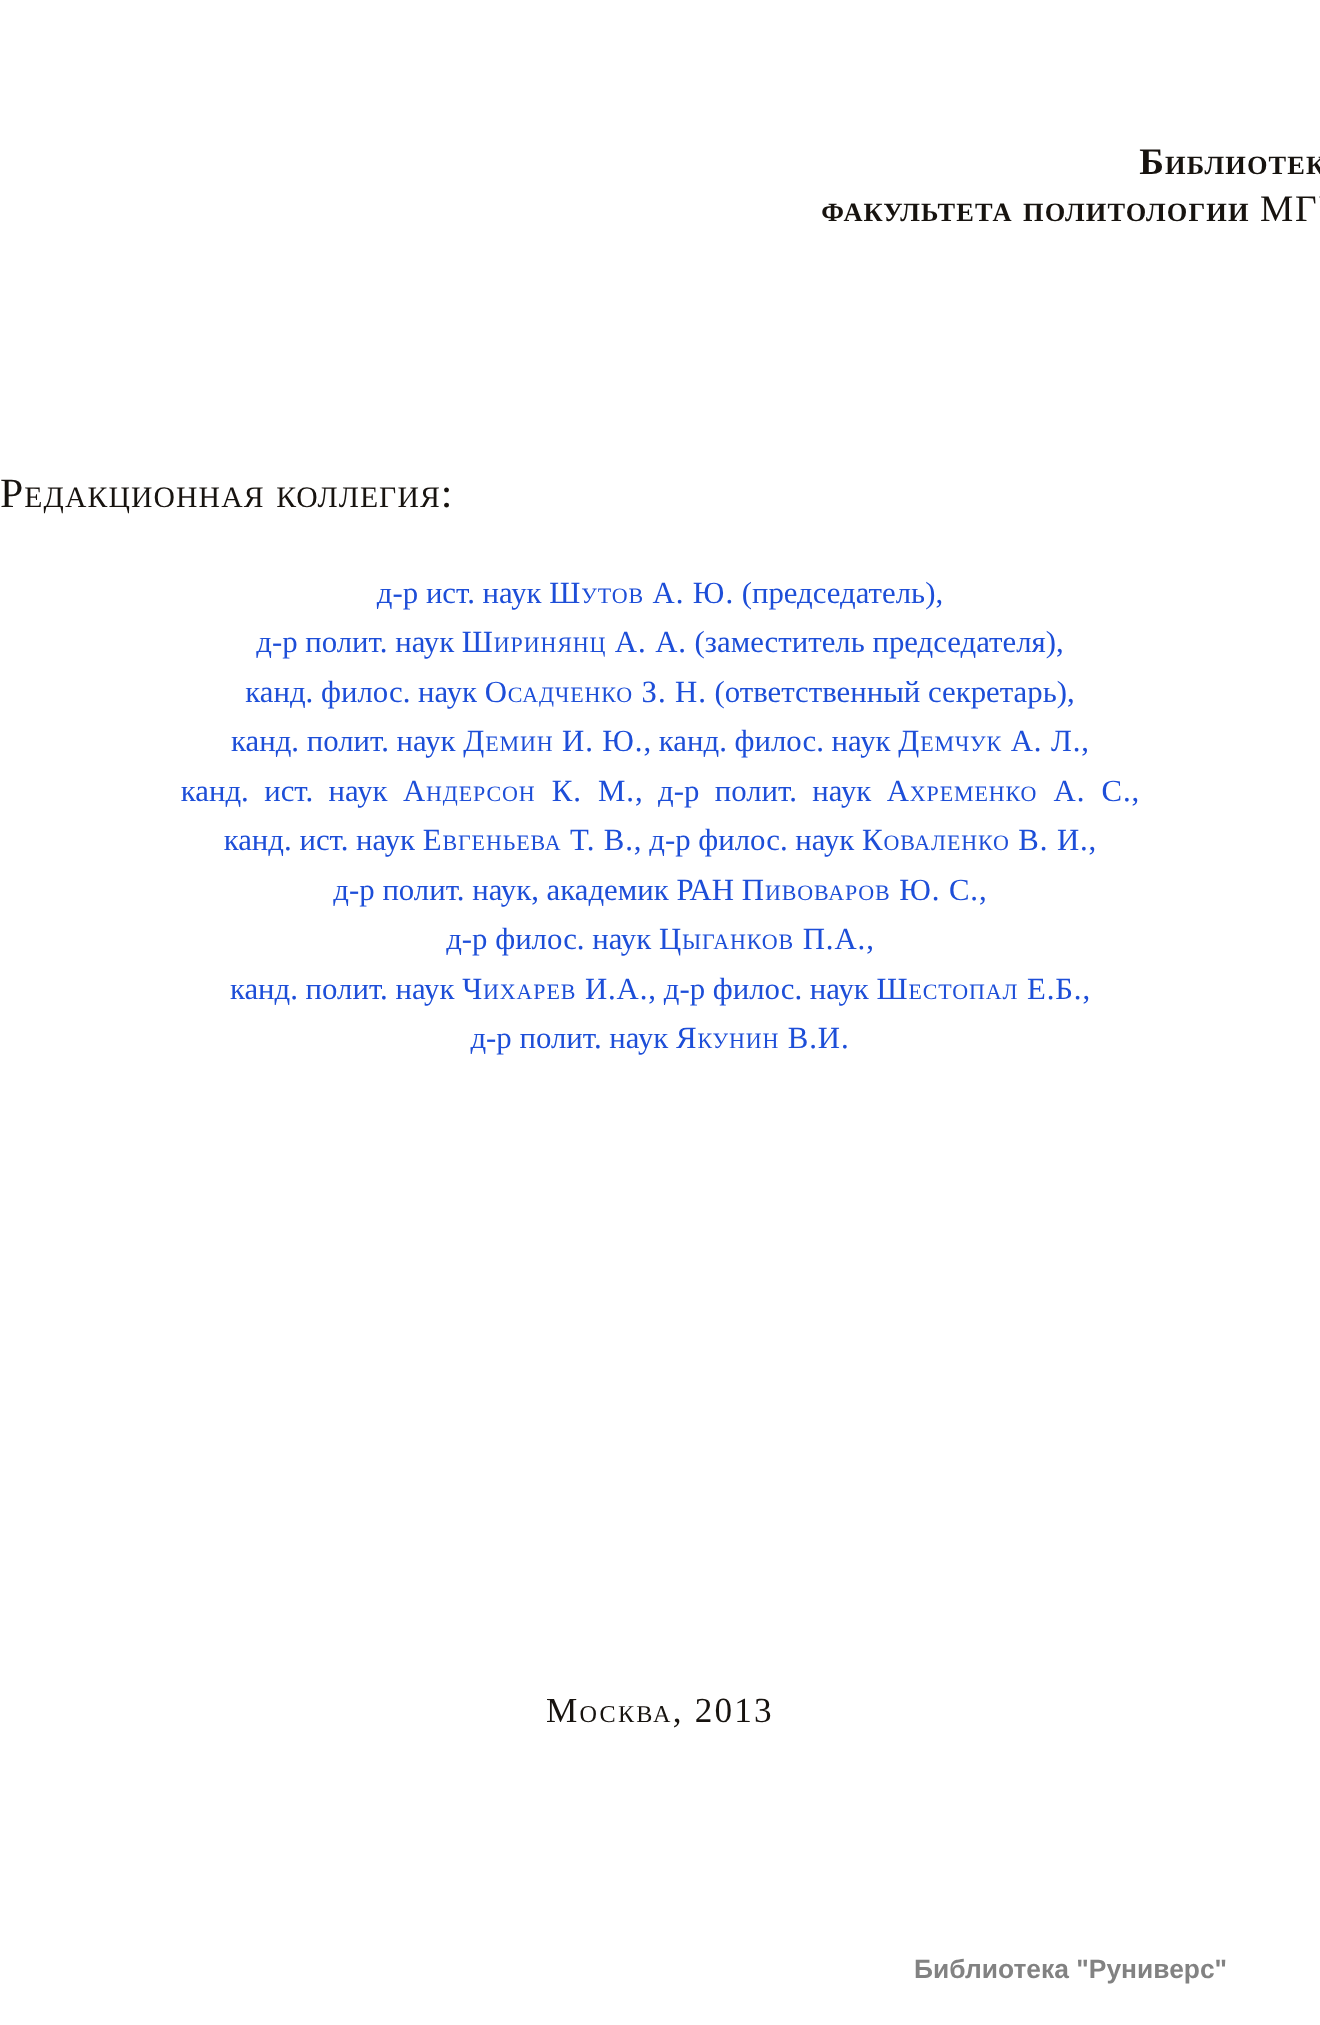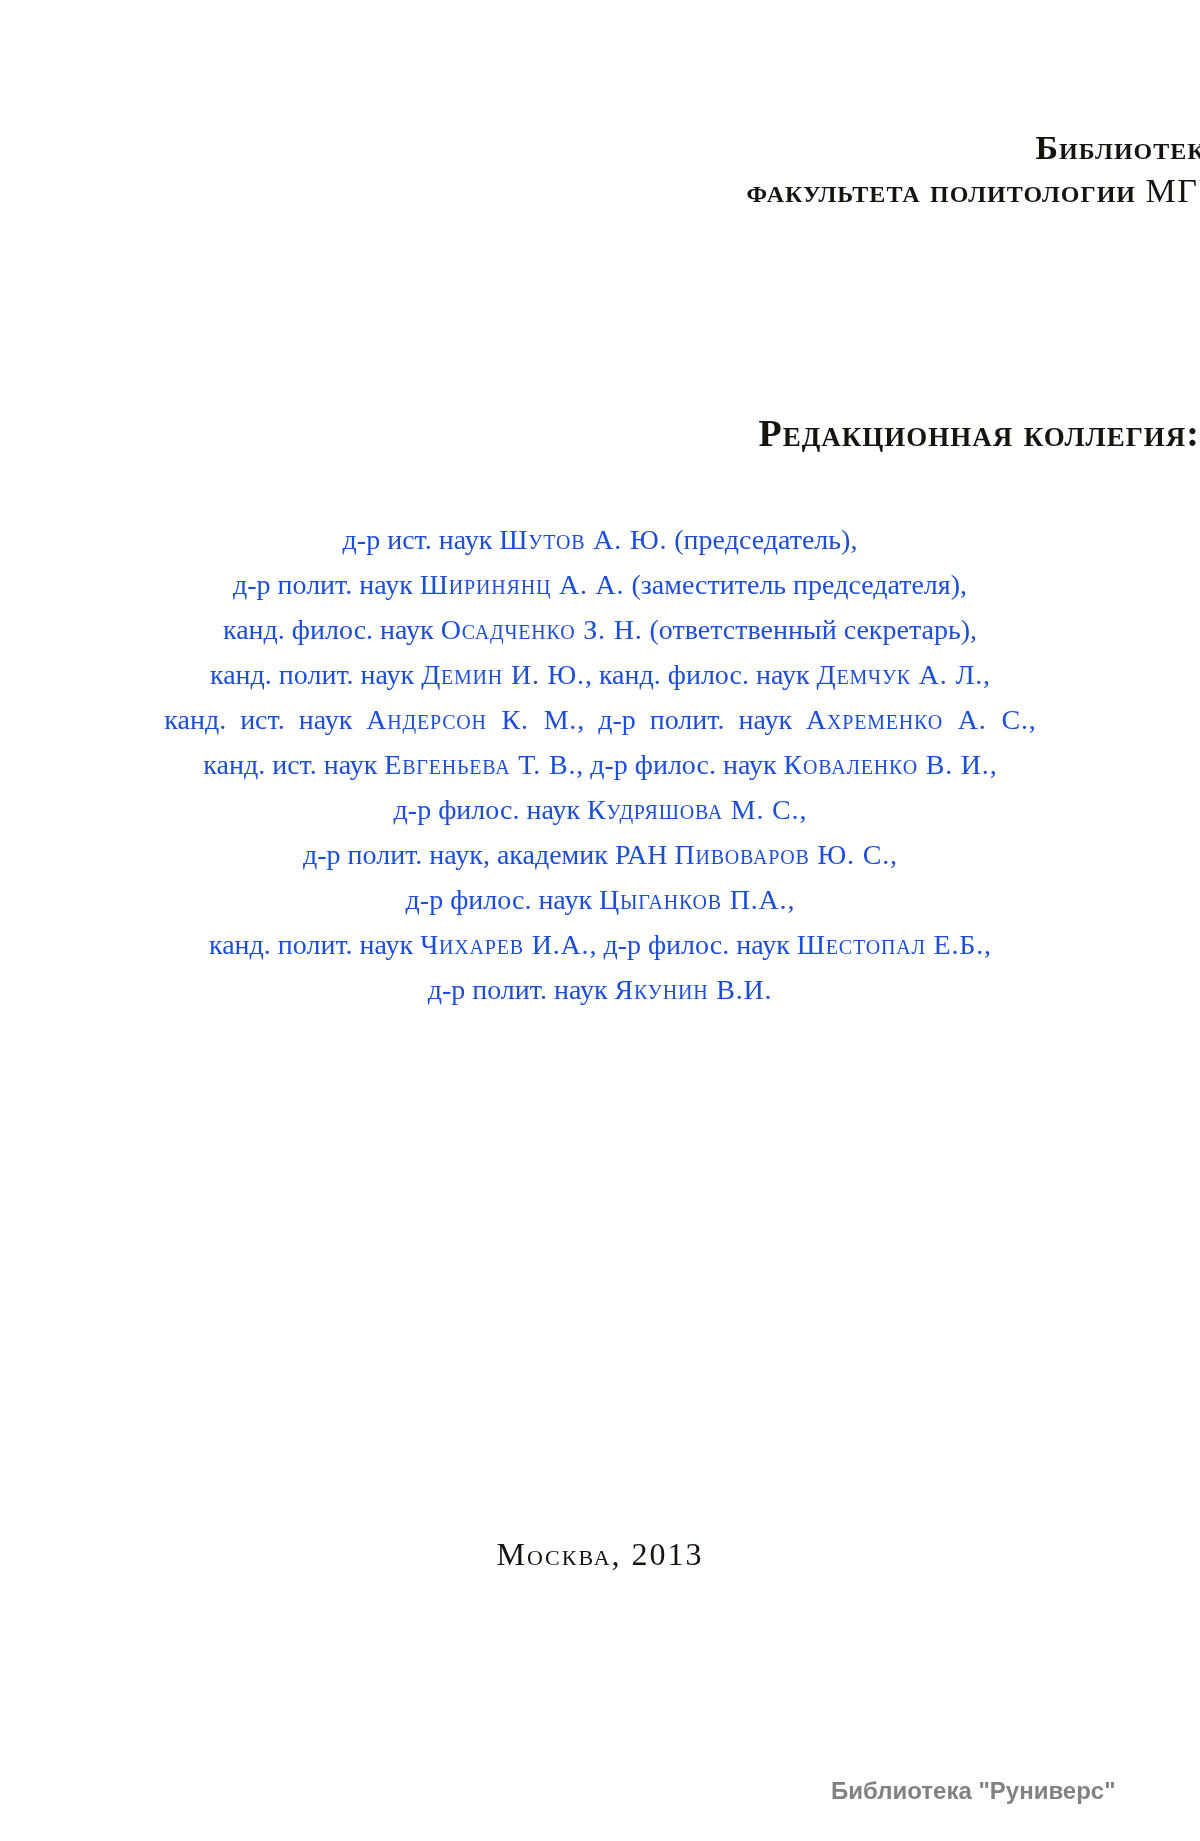--- a/index.html
+++ b/index.html
@@ -24,25 +24,25 @@
     font-variant: small-caps;
     font-size: 34px;
     line-height: 43px;
     letter-spacing: 1px;
     padding-left: 24px;
   }
   .series .org { font-weight: normal; letter-spacing: 1.5px; }
   
   .board-heading {
     position: absolute;
-    top: 412px;
+    top: 428px;
     left: 0;
     width: 100%;
-    text-align: right;
-    font-weight: bold;
+    text-align: left;
+    font-weight: normal;
     font-variant: small-caps;
     font-size: 38px;
     line-height: 42px;
     letter-spacing: 1px;
   }
   
   .board {
     position: absolute;
     top: 517px;
     left: 0;
@@ -97,21 +97,20 @@
 
   <div class="board-heading">Редакционная коллегия:</div>
 
   <div class="board">
       <div class="board-line"><span class="seg-plain">д-р ист. наук </span><span class="seg-name">Шутов А. Ю.</span><span class="seg-plain"> (председатель),</span></div>
       <div class="board-line"><span class="seg-plain">д-р полит. наук </span><span class="seg-name">Ширинянц А. А.</span><span class="seg-plain"> (заместитель председателя),</span></div>
       <div class="board-line"><span class="seg-plain">канд. филос. наук </span><span class="seg-name">Осадченко З. Н.</span><span class="seg-plain"> (ответственный секретарь),</span></div>
       <div class="board-line"><span class="seg-plain">канд. полит. наук </span><span class="seg-name">Демин И. Ю.</span><span class="seg-plain">, канд. филос. наук </span><span class="seg-name">Демчук А. Л.</span><span class="seg-plain">,</span></div>
       <div class="board-line"><span class="seg-plain">канд. ист. наук </span><span class="seg-name">Андерсон К. М.</span><span class="seg-plain">, д-р полит. наук </span><span class="seg-name">Ахременко А. С.</span><span class="seg-plain">,</span></div>
       <div class="board-line"><span class="seg-plain">канд. ист. наук </span><span class="seg-name">Евгеньева Т. В.</span><span class="seg-plain">, д-р филос. наук </span><span class="seg-name">Коваленко В. И.</span><span class="seg-plain">,</span></div>
-      <div class="board-line"><span class="seg-plain">д-р филос. наук </span><span class="seg-name">Кудряшова М. С.</span><span class="seg-plain">,</span></div>
       <div class="board-line"><span class="seg-plain">д-р полит. наук, академик РАН </span><span class="seg-name">Пивоваров Ю. С.</span><span class="seg-plain">,</span></div>
       <div class="board-line"><span class="seg-plain">д-р филос. наук </span><span class="seg-name">Цыганков П.А.</span><span class="seg-plain">,</span></div>
       <div class="board-line"><span class="seg-plain">канд. полит. наук </span><span class="seg-name">Чихарев И.А.</span><span class="seg-plain">, д-р филос. наук </span><span class="seg-name">Шестопал Е.Б.</span><span class="seg-plain">,</span></div>
       <div class="board-line"><span class="seg-plain">д-р полит. наук </span><span class="seg-name">Якунин В.И.</span></div>
     </div>
 
   <div class="imprint">Москва, 2013</div>
 
   <div class="watermark">Библиотека "Руниверс"</div>
 

